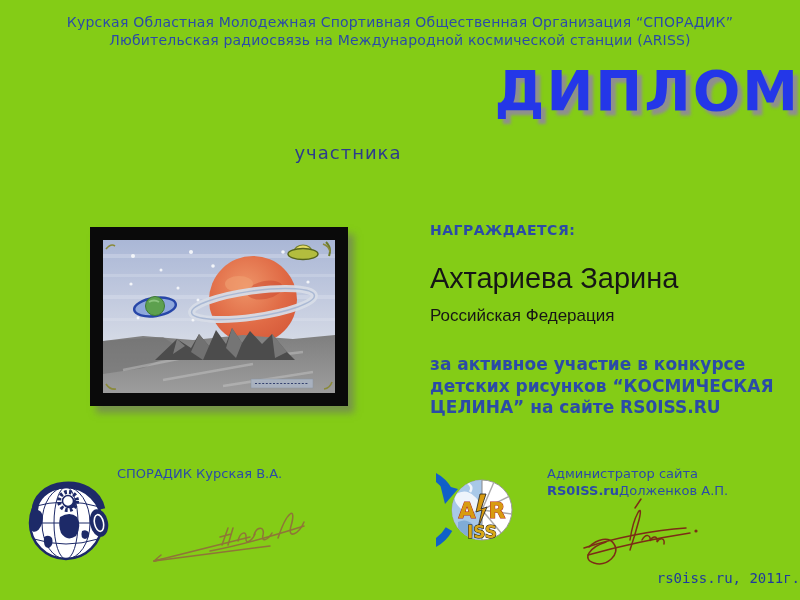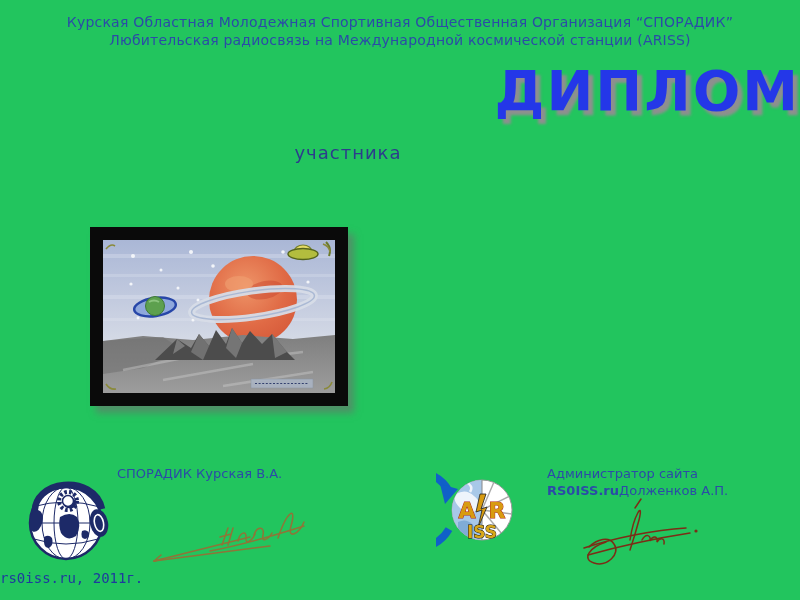--- a/index.html
+++ b/index.html
@@ -1,16 +1,16 @@
 <!DOCTYPE html>
 <html><head>
 <meta charset="utf-8">
 <style>
   html,body{margin:0;padding:0;background:#ffffff;}
-  .page{position:relative;width:800px;height:600px;background:#22c55e;overflow:hidden;
+  .page{position:relative;width:800px;height:600px;background:#84cc16;overflow:hidden;
         font-family:"DejaVu Sans",sans-serif;}
   .abs{position:absolute;}
 
   .header{top:13px;left:0;width:800px;text-align:center;color:#2b4ba7;
           font-size:14px;line-height:18px;letter-spacing:0.2px;}
   .title{top:58px;left:0;width:800px;text-align:right;color:#2437e8;
          font-size:56px;font-weight:bold;letter-spacing:2px;
          text-shadow:5px 5px 3px #8f8f8f;}
   .subtitle{top:142px;left:0;width:696px;text-align:center;color:#2c3c8c;
             font-size:18px;letter-spacing:1px;}
@@ -28,21 +28,21 @@
   .award-reason{margin-top:28px;font-size:17px;font-weight:bold;color:#2b4ba7;
                 line-height:21.5px;}
 
   .logo-globe{left:24px;top:461px;}
   .role-left{left:117px;top:466px;font-size:13px;line-height:16.5px;color:#2b4ba7;}
   .sign-left{left:150px;top:493px;}
   .logo-ariss{left:436px;top:466px;}
   .role-right{left:547px;top:466px;font-size:13px;line-height:16.5px;color:#2b4ba7;}
   .role-right .site{font-weight:bold;}
   .sign-right{left:572px;top:490px;}
-  .footer{top:570px;left:0;width:800px;text-align:left;color:#1e3a9e;
+  .footer{top:570px;left:0;width:800px;text-align:right;color:#1e3a9e;
           font-family:"DejaVu Sans Mono",monospace;font-size:14px;}
 </style>
 </head>
 <body>
 
 <div class="page">
 
   <div class="abs header">
     <div>Курская Областная Молодежная Спортивная Общественная Организация “СПОРАДИК”</div>
     <div>Любительская радиосвязь на Международной космической станции (ARISS)</div>
@@ -129,20 +129,30 @@
 
       <g stroke="#8a8a3a" stroke-width="1.6" fill="none">
         <path d="M3,9 q5,-6 9,-3"></path>
           <path d="M220,4 q6,2 7,8"></path>
         <path d="M3,144 q4,6 10,5"></path>
           <path d="M221,149 q6,-1 8,-7"></path>
       </g>
     </svg>
   </div>
 
+  <div class="abs award">
+    <div class="award-label">НАГРАЖДАЕТСЯ:</div>
+    <div class="award-name">Ахтариева Зарина</div>
+    <div class="award-country">Российская Федерация</div>
+    <div class="award-reason">
+      <div>за активное участие в конкурсе</div>
+      <div>детских рисунков “КОСМИЧЕСКАЯ</div>
+      <div>ЦЕЛИНА” на сайте RS0ISS.RU</div>
+    </div>
+  </div>
 
   <svg class="abs logo-globe" width="86" height="104" viewBox="0 0 86 104">
     <defs>
         <clipPath id="gclip">
           <circle cx="42" cy="62" r="36"></circle>
         </clipPath>
       </defs>
     <g stroke="#1d2a68" fill="none">
       <circle cx="42" cy="62" r="36" stroke-width="2.5" fill="#ffffff"></circle>
       <g clip-path="url(#gclip)" stroke-width="1">

